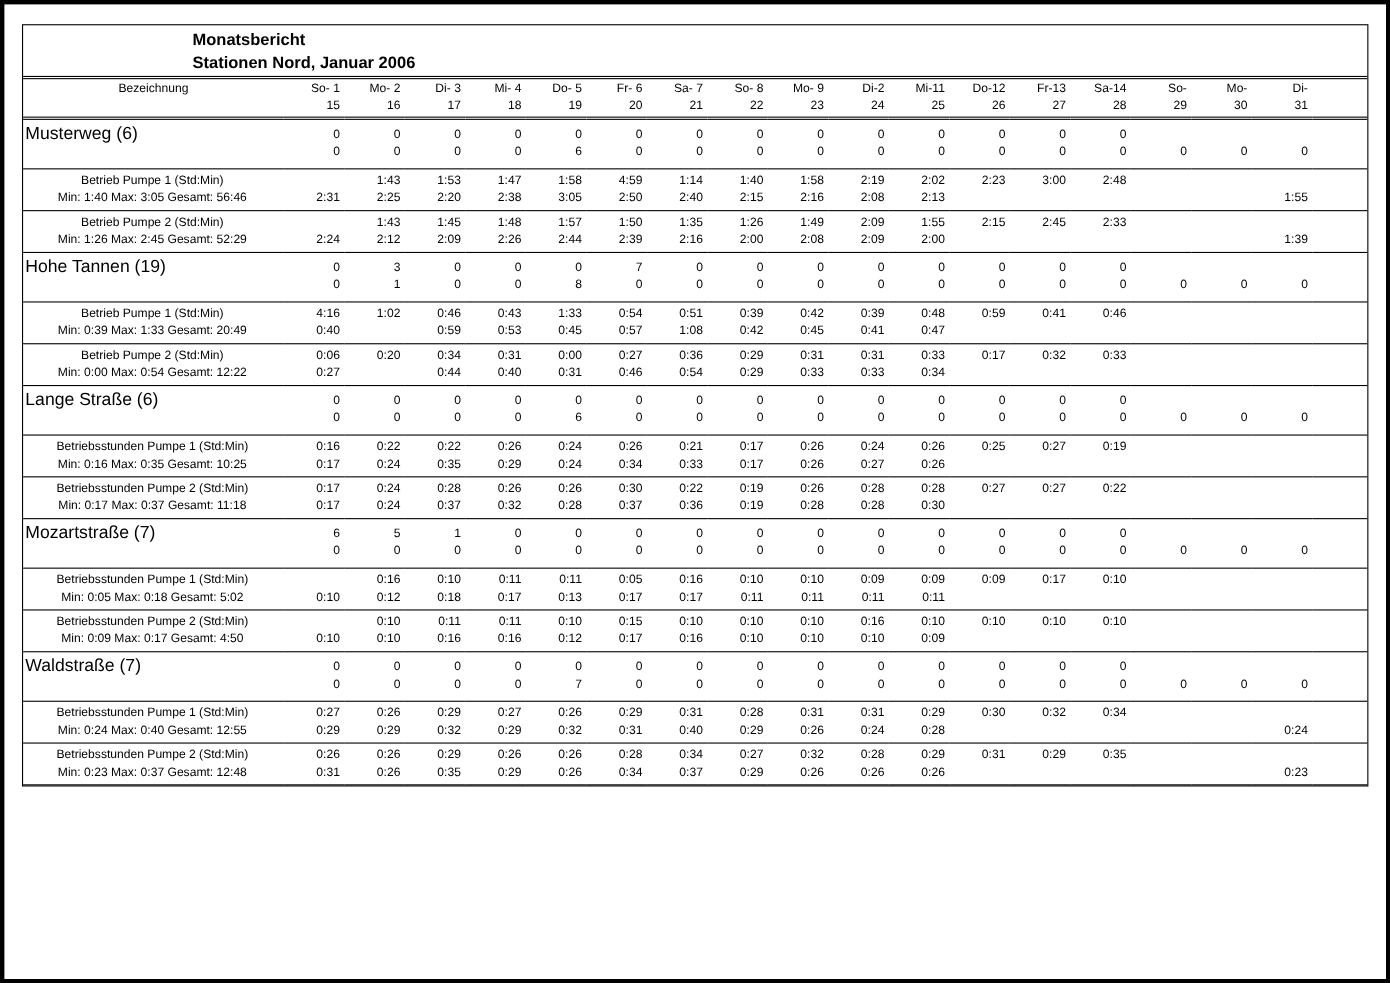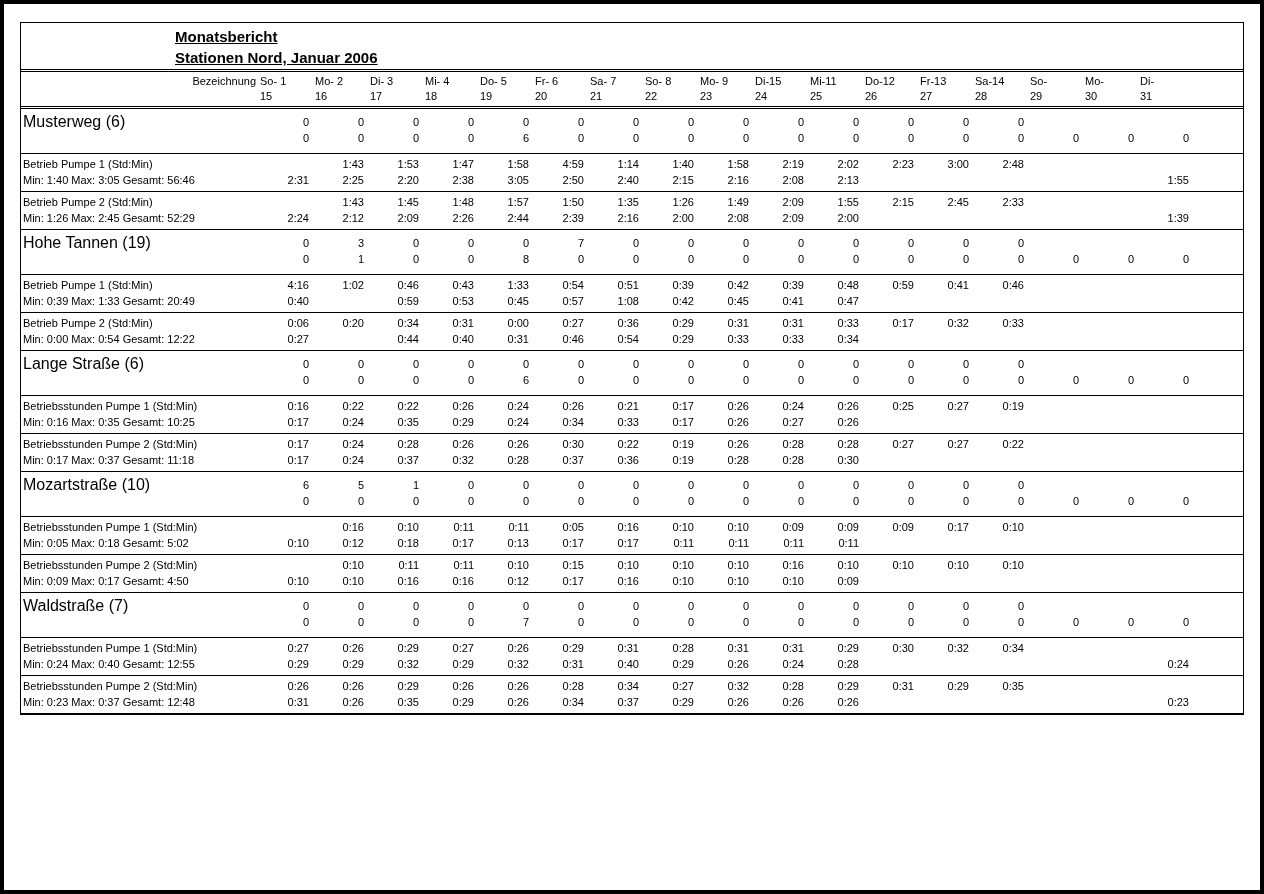--- a/index.html
+++ b/index.html
@@ -17,21 +17,21 @@
     width:1224px;
     box-sizing:border-box;
     border:1px solid #000;
     background:#fff;
   }
   .title-band {
     position:relative;
     height:46px;
     border-bottom:3px double #000;
   }
-  .title-block { position:absolute; top:3px;text-decoration:underline; }
+  .title-block { position:absolute; top:3px; }
   .title-block.left  { left:154px; }
   .title-block.right { left:720px; }
   .title-line {
     font-size:15px; font-weight:bold; line-height:21px;
     color:#000; white-space:nowrap;
   }
   table.report-table {
     border-collapse:collapse;
     table-layout:fixed;
     width:100%;
@@ -42,42 +42,42 @@
   col.c-day    { width:55px; }
   col.c-filler { width:50px; }
   thead th {
     font-weight:normal;
     vertical-align:top;
     padding:2px 2px 2px 2px;
     border-bottom:3px double #000;
     height:30px;
   }
   thead th .hl1, thead th .hl2 { line-height:15px; white-space:nowrap; }
-  thead th.label-h { text-align:right; padding-left:2px; }
-  thead th.day-h   { text-align:left; padding-right:4px; }
+  thead th.label-h { text-align:center; padding-left:2px; }
+  thead th.day-h   { text-align:right; padding-right:4px; }
   tbody td {
     vertical-align:top;
     padding:0 4px 0 2px;
     white-space:nowrap;
     overflow:hidden;
   }
   tr.station-row td {
     height:39px;
     border-bottom:1px solid #000;
     padding-top:5px;
   }
   tr.pump-row td {
     height:35px;
     border-bottom:1px solid #000;
     padding-top:2px;
   }
   td.val { text-align:right; }
   .l1, .l2 { line-height:16px; min-height:16px; }
   .station-name { font-weight:normal; font-size:16px; line-height:16px; }
-  .pump-lab { line-height:16px; }
+  .pump-lab { line-height:16px;text-align:center; }
 </style>
 </head>
 <body>
 
 <div class="page">
   <div class="report">
 
     <div class="title-band">
       <div class="title-block left">
         <div class="title-line">Monatsbericht</div>
@@ -142,21 +142,21 @@
             </th>
             <th class="day-h">
               <div class="hl1">So- 8</div>
               <div class="hl2">22</div>
             </th>
             <th class="day-h">
               <div class="hl1">Mo- 9</div>
               <div class="hl2">23</div>
             </th>
             <th class="day-h">
-              <div class="hl1">Di-15</div>
+              <div class="hl1">Di-2</div>
               <div class="hl2">24</div>
             </th>
             <th class="day-h">
               <div class="hl1">Mi-11</div>
               <div class="hl2">25</div>
             </th>
             <th class="day-h">
               <div class="hl1">Do-12</div>
               <div class="hl2">26</div>
             </th>
@@ -851,21 +851,21 @@
               <div class="l2"></div>
             </td>
             <td class="val">
               <div class="l1"></div>
               <div class="l2"></div>
             </td>
             <td></td>
           </tr>
           <tr class="station-row">
             <td>
-              <div class="station-name">Mozartstraße (10)</div>
+              <div class="station-name">Mozartstraße (7)</div>
             </td>
             <td class="val">
               <div class="l1">6</div>
               <div class="l2">0</div>
             </td>
             <td class="val">
               <div class="l1">5</div>
               <div class="l2">0</div>
             </td>
             <td class="val">

